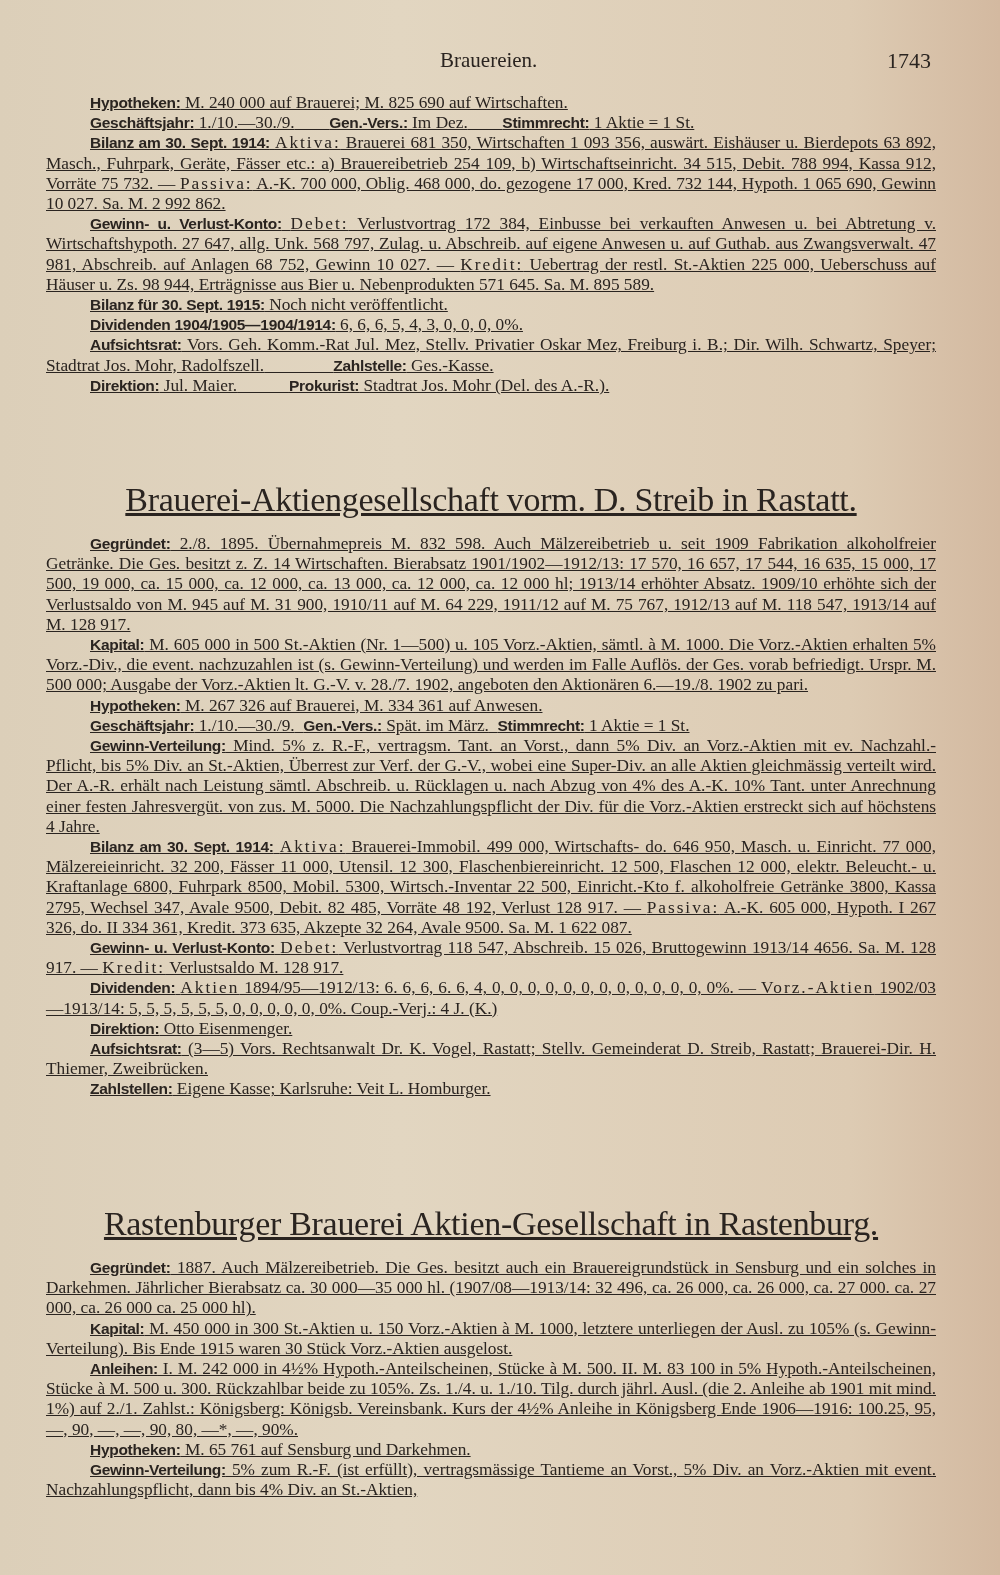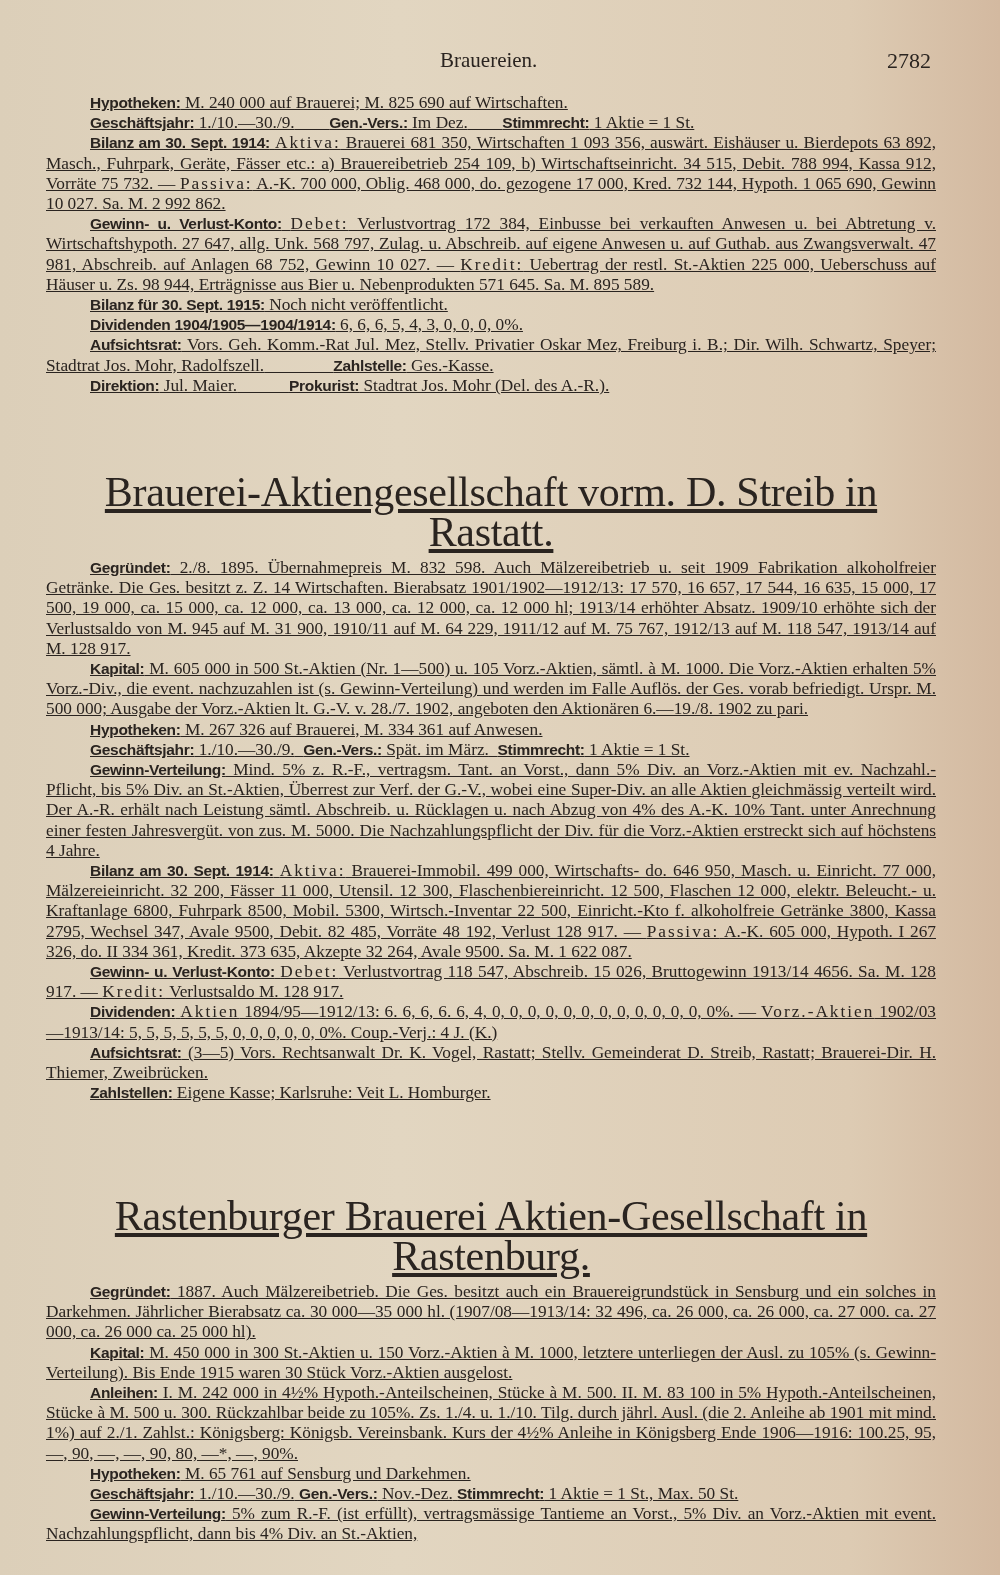--- a/index.html
+++ b/index.html
@@ -11,33 +11,33 @@
   }
   .page { position: relative; width: 1000px; height: 1339px; }
   .running-head { position: absolute; top: 48px; left: 0; width: 1000px; height: 30px; }
   .running-title { position: absolute; left: 440px; top: 0; font-size: 21px; }
   .page-number { position: absolute; left: 887px; top: 0; font-size: 22px; }
   .col { position: absolute; left: 46px; width: 890px; font-size: 17.3px; line-height: 20.2px; text-decoration: underline; }
   .para { margin: 0; text-align: justify; text-indent: 44px; }
   .lbl { font-weight: bold; font-family: "Liberation Sans", "DejaVu Sans", sans-serif; font-size: 15.5px; letter-spacing: -0.3px; }
   .sp { letter-spacing: 2px; }
   h2.company {
-    margin: 0; font-weight: normal; text-align: center;
+    margin: 8px; font-weight: normal; text-align: center;
     font-family: "Liberation Serif", "DejaVu Serif", serif;
-    font-size: 42px; line-height: 40px; letter-spacing: -0.3px;
+    font-size: 34px; line-height: 40px; letter-spacing: -0.3px;
   }
 </style>
 </head>
 <body>
 
 <div class="page">
 
   <div class="running-head">
     <span class="running-title">Brauereien.</span>
-    <span class="page-number">2782</span>
+    <span class="page-number">1743</span>
   </div>
 
   <div class="col" style="top:93px;">
     <p class="para"><span class="lbl">Hypotheken:</span><span> M. 240 000 auf Brauerei; M. 825 690 auf Wirtschaften.</span></p>
     <p class="para"><span class="lbl">Geschäftsjahr:</span><span> 1./10.—30./9.</span>  <span class="lbl">Gen.-Vers.:</span><span> Im Dez.</span>  <span class="lbl">Stimmrecht:</span><span> 1 Aktie = 1 St.</span></p>
     <p class="para"><span class="lbl">Bilanz am 30. Sept. 1914:</span> <span class="sp">Aktiva:</span><span> Brauerei 681 350, Wirtschaften 1 093 356, auswärt. Eishäuser u. Bierdepots 63 892, Masch., Fuhrpark, Geräte, Fässer etc.: a) Brauereibetrieb 254 109, b) Wirtschaftseinricht. 34 515, Debit. 788 994, Kassa 912, Vorräte 75 732. — </span><span class="sp">Passiva:</span><span> A.-K. 700 000, Oblig. 468 000, do. gezogene 17 000, Kred. 732 144, Hypoth. 1 065 690, Gewinn 10 027. Sa. M. 2 992 862.</span></p>
     <p class="para"><span class="lbl">Gewinn- u. Verlust-Konto:</span> <span class="sp">Debet:</span><span> Verlustvortrag 172 384, Einbusse bei verkauften Anwesen u. bei Abtretung v. Wirtschaftshypoth. 27 647, allg. Unk. 568 797, Zulag. u. Abschreib. auf eigene Anwesen u. auf Guthab. aus Zwangsverwalt. 47 981, Abschreib. auf Anlagen 68 752, Gewinn 10 027. — </span><span class="sp">Kredit:</span><span> Uebertrag der restl. St.-Aktien 225 000, Ueberschuss auf Häuser u. Zs. 98 944, Erträgnisse aus Bier u. Nebenprodukten 571 645. Sa. M. 895 589.</span></p>
     <p class="para"><span class="lbl">Bilanz für 30. Sept. 1915:</span><span> Noch nicht veröffentlicht.</span></p>
     <p class="para"><span class="lbl">Dividenden 1904/1905—1904/1914:</span><span> 6, 6, 6, 5, 4, 3, 0, 0, 0, 0%.</span></p>
     <p class="para"><span class="lbl">Aufsichtsrat:</span><span> Vors. Geh. Komm.-Rat Jul. Mez, Stellv. Privatier Oskar Mez, Freiburg i. B.; Dir. Wilh. Schwartz, Speyer; Stadtrat Jos. Mohr, Radolfszell.</span>    <span class="lbl">Zahlstelle:</span><span> Ges.-Kasse.</span></p>
@@ -48,28 +48,28 @@
     <h2 class="company">Brauerei-Aktiengesellschaft vorm. D. Streib in Rastatt.</h2>
     <div style="height:6px"></div>
     <p class="para"><span class="lbl">Gegründet:</span><span> 2./8. 1895. Übernahmepreis M. 832 598. Auch Mälzereibetrieb u. seit 1909 Fabrikation alkoholfreier Getränke. Die Ges. besitzt z. Z. 14 Wirtschaften. Bierabsatz 1901/1902—1912/13: 17 570, 16 657, 17 544, 16 635, 15 000, 17 500, 19 000, ca. 15 000, ca. 12 000, ca. 13 000, ca. 12 000, ca. 12 000 hl; 1913/14 erhöhter Absatz. 1909/10 erhöhte sich der Verlustsaldo von M. 945 auf M. 31 900, 1910/11 auf M. 64 229, 1911/12 auf M. 75 767, 1912/13 auf M. 118 547, 1913/14 auf M. 128 917.</span></p>
     <p class="para"><span class="lbl">Kapital:</span><span> M. 605 000 in 500 St.-Aktien (Nr. 1—500) u. 105 Vorz.-Aktien, sämtl. à M. 1000. Die Vorz.-Aktien erhalten 5% Vorz.-Div., die event. nachzuzahlen ist (s. Gewinn-Verteilung) und werden im Falle Auflös. der Ges. vorab befriedigt. Urspr. M. 500 000; Ausgabe der Vorz.-Aktien lt. G.-V. v. 28./7. 1902, angeboten den Aktionären 6.—19./8. 1902 zu pari.</span></p>
     <p class="para"><span class="lbl">Hypotheken:</span><span> M. 267 326 auf Brauerei, M. 334 361 auf Anwesen.</span></p>
     <p class="para"><span class="lbl">Geschäftsjahr:</span><span> 1./10.—30./9.</span> <span class="lbl">Gen.-Vers.:</span><span> Spät. im März.</span> <span class="lbl">Stimmrecht:</span><span> 1 Aktie = 1 St.</span></p>
     <p class="para"><span class="lbl">Gewinn-Verteilung:</span><span> Mind. 5% z. R.-F., vertragsm. Tant. an Vorst., dann 5% Div. an Vorz.-Aktien mit ev. Nachzahl.-Pflicht, bis 5% Div. an St.-Aktien, Überrest zur Verf. der G.-V., wobei eine Super-Div. an alle Aktien gleichmässig verteilt wird. Der A.-R. erhält nach Leistung sämtl. Abschreib. u. Rücklagen u. nach Abzug von 4% des A.-K. 10% Tant. unter Anrechnung einer festen Jahresvergüt. von zus. M. 5000. Die Nachzahlungspflicht der Div. für die Vorz.-Aktien erstreckt sich auf höchstens 4 Jahre.</span></p>
     <p class="para"><span class="lbl">Bilanz am 30. Sept. 1914:</span> <span class="sp">Aktiva:</span><span> Brauerei-Immobil. 499 000, Wirtschafts- do. 646 950, Masch. u. Einricht. 77 000, Mälzereieinricht. 32 200, Fässer 11 000, Utensil. 12 300, Flaschenbiereinricht. 12 500, Flaschen 12 000, elektr. Beleucht.- u. Kraftanlage 6800, Fuhrpark 8500, Mobil. 5300, Wirtsch.-Inventar 22 500, Einricht.-Kto f. alkoholfreie Getränke 3800, Kassa 2795, Wechsel 347, Avale 9500, Debit. 82 485, Vorräte 48 192, Verlust 128 917. — </span><span class="sp">Passiva:</span><span> A.-K. 605 000, Hypoth. I 267 326, do. II 334 361, Kredit. 373 635, Akzepte 32 264, Avale 9500. Sa. M. 1 622 087.</span></p>
     <p class="para"><span class="lbl">Gewinn- u. Verlust-Konto:</span> <span class="sp">Debet:</span><span> Verlustvortrag 118 547, Abschreib. 15 026, Bruttogewinn 1913/14 4656. Sa. M. 128 917. — </span><span class="sp">Kredit:</span><span> Verlustsaldo M. 128 917.</span></p>
     <p class="para"><span class="lbl">Dividenden:</span> <span class="sp">Aktien</span><span> 1894/95—1912/13: 6. 6, 6, 6. 6, 4, 0, 0, 0, 0, 0, 0, 0, 0, 0, 0, 0, 0, 0%. — </span><span class="sp">Vorz.-Aktien</span><span> 1902/03—1913/14: 5, 5, 5, 5, 5, 5, 0, 0, 0, 0, 0, 0%. Coup.-Verj.: 4 J. (K.)</span></p>
+    <p class="para"><span class="lbl">Direktion:</span><span> Otto Eisenmenger.</span></p>
     <p class="para"><span class="lbl">Aufsichtsrat:</span><span> (3—5) Vors. Rechtsanwalt Dr. K. Vogel, Rastatt; Stellv. Gemeinderat D. Streib, Rastatt; Brauerei-Dir. H. Thiemer, Zweibrücken.</span></p>
     <p class="para"><span class="lbl">Zahlstellen:</span><span> Eigene Kasse; Karlsruhe: Veit L. Homburger.</span></p>
   </div>
 
   <div class="col" style="top:1196px;">
     <h2 class="company">Rastenburger Brauerei Aktien-Gesellschaft in Rastenburg.</h2>
     <div style="height:6px"></div>
     <p class="para"><span class="lbl">Gegründet:</span><span> 1887. Auch Mälzereibetrieb. Die Ges. besitzt auch ein Brauereigrundstück in Sensburg und ein solches in Darkehmen. Jährlicher Bierabsatz ca. 30 000—35 000 hl. (1907/08—1913/14: 32 496, ca. 26 000, ca. 26 000, ca. 27 000. ca. 27 000, ca. 26 000 ca. 25 000 hl).</span></p>
     <p class="para"><span class="lbl">Kapital:</span><span> M. 450 000 in 300 St.-Aktien u. 150 Vorz.-Aktien à M. 1000, letztere unterliegen der Ausl. zu 105% (s. Gewinn-Verteilung). Bis Ende 1915 waren 30 Stück Vorz.-Aktien ausgelost.</span></p>
     <p class="para"><span class="lbl">Anleihen:</span><span> I. M. 242 000 in 4½% Hypoth.-Anteilscheinen, Stücke à M. 500. II. M. 83 100 in 5% Hypoth.-Anteilscheinen, Stücke à M. 500 u. 300. Rückzahlbar beide zu 105%. Zs. 1./4. u. 1./10. Tilg. durch jährl. Ausl. (die 2. Anleihe ab 1901 mit mind. 1%) auf 2./1. Zahlst.: Königsberg: Königsb. Vereinsbank. Kurs der 4½% Anleihe in Königsberg Ende 1906—1916: 100.25, 95, —, 90, —, —, 90, 80, —*, —, 90%.</span></p>
     <p class="para"><span class="lbl">Hypotheken:</span><span> M. 65 761 auf Sensburg und Darkehmen.</span></p>
-    <p class="para"><span class="lbl">Geschäftsjahr:</span><span> 1./10.—30./9.</span> <span class="lbl">Gen.-Vers.:</span><span> Nov.-Dez.</span> <span class="lbl">Stimmrecht:</span><span> 1 Aktie = 1 St., Max. 50 St.</span></p>
     <p class="para"><span class="lbl">Gewinn-Verteilung:</span><span> 5% zum R.-F. (ist erfüllt), vertragsmässige Tantieme an Vorst., 5% Div. an Vorz.-Aktien mit event. Nachzahlungspflicht, dann bis 4% Div. an St.-Aktien,</span></p>
   </div>
 
 </div>
 
 </body></html>

